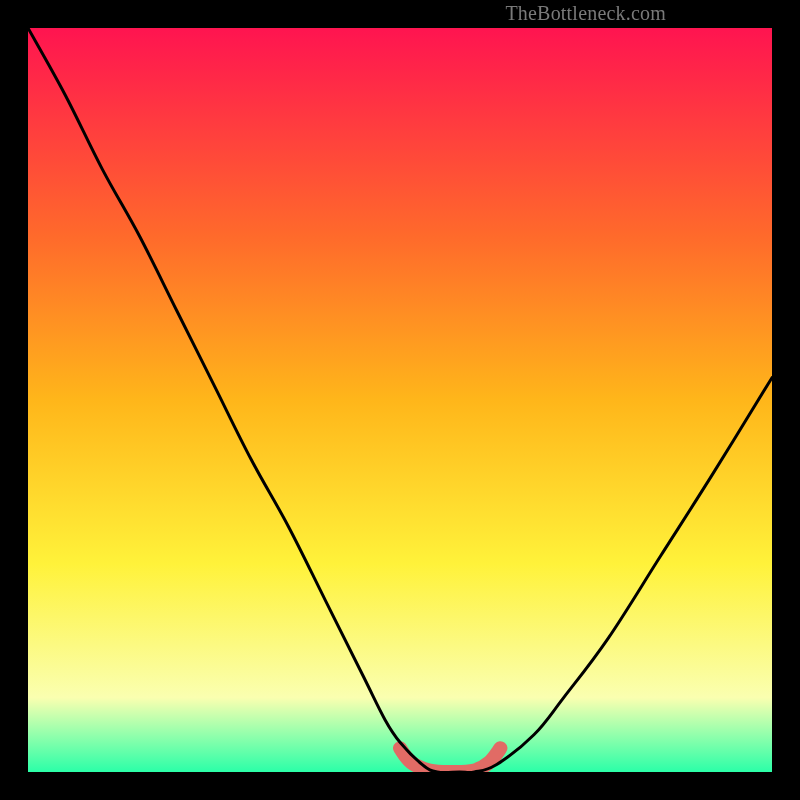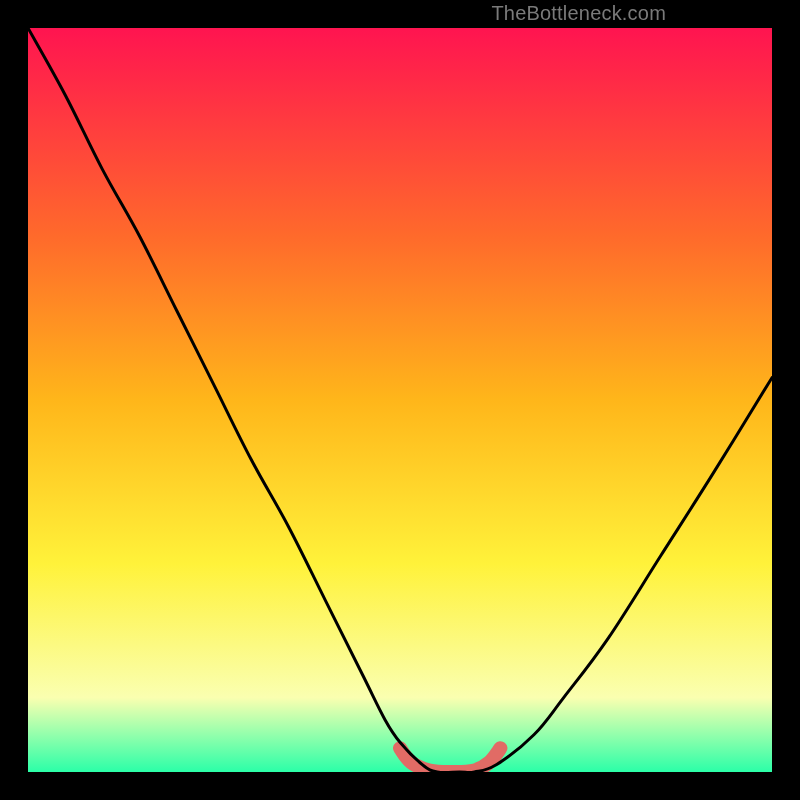--- a/index.html
+++ b/index.html
@@ -11,20 +11,21 @@
     overflow: hidden;
     font-family: Arial, Helvetica, sans-serif;
   }
   .frame {
     position: absolute;
     left: 0;
     top: 0;
     width: 676px;
     height: 800px;
     background: #000;
+    font-family: Liberation Serif, serif;
   }
   .watermark {
     position: absolute;
     top: 2px;
     right: 10px;
     color: #7a7a7a;
     font-size: 20px;
     letter-spacing: 0.2px;
     z-index: 10;
   }

